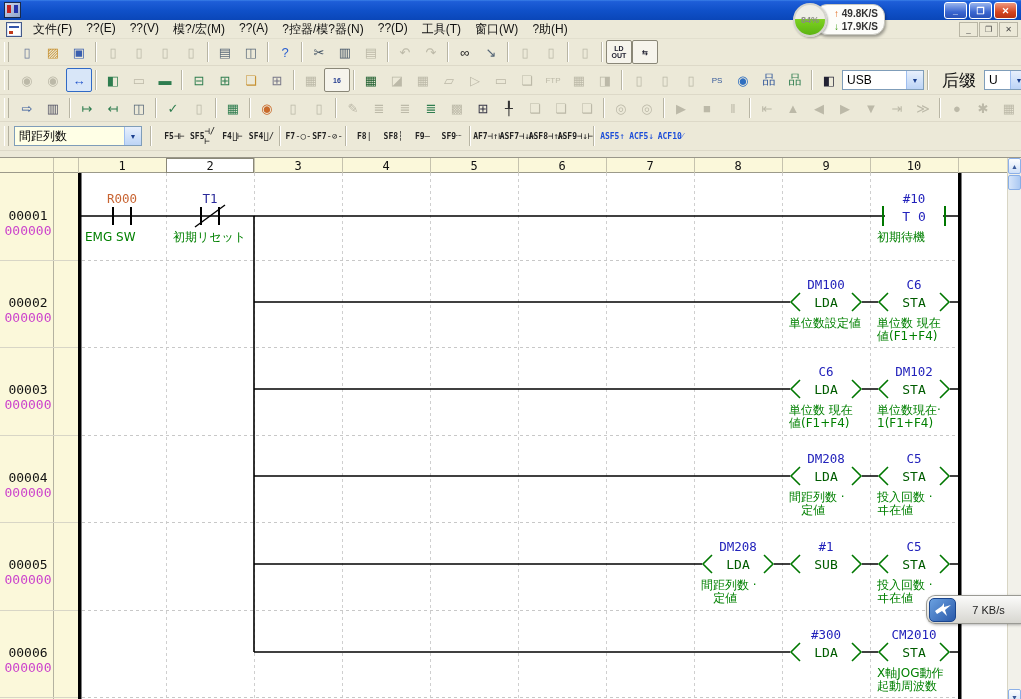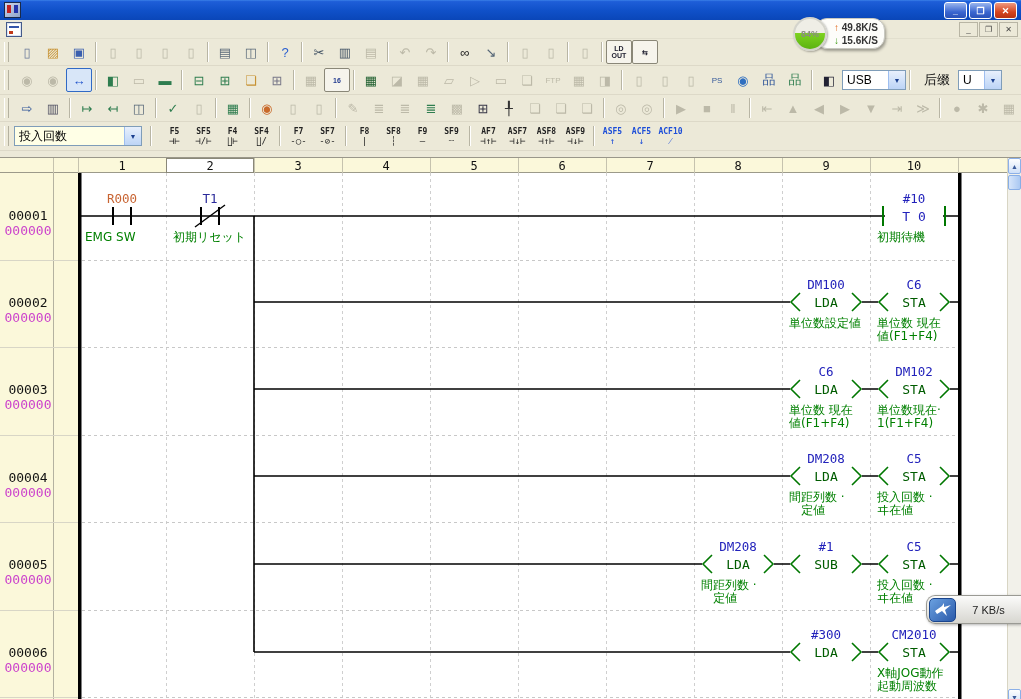--- a/index.html
+++ b/index.html
@@ -10,21 +10,21 @@
   .titlebar{position:relative;height:20px;background:linear-gradient(180deg,#3a80e8 0%,#1e5ed8 8%,#0f50c8 55%,#0a46b8 100%);display:flex;align-items:center;padding:0 4px;color:#fff;}
   .appicon{width:15px;height:14px;margin-right:4px;background:linear-gradient(135deg,#cfd8ea,#8fa3c8);border:1px solid #1a2a4a;position:relative;flex:none;}
   .appicon::before{content:"";position:absolute;left:2px;top:2px;width:4px;height:8px;background:#c22222;}
   .appicon::after{content:"";position:absolute;right:2px;top:2px;width:4px;height:8px;background:#2233aa;}
   .title-text{font-size:12px;font-weight:bold;letter-spacing:.5px;text-shadow:1px 1px 1px #00267a;white-space:nowrap;}
   .winbtns{position:absolute;right:4px;top:2px;display:flex;gap:2px;}
   .wbtn{width:21px;height:15px;border:1px solid #fff;border-radius:3px;display:flex;align-items:center;justify-content:center;color:#fff;font-size:9px;font-weight:bold;background:linear-gradient(#9ab6ee,#3a66d0 60%,#2a52b8);}
   .wbtn.close{background:linear-gradient(#ee9a80,#d5441e 60%,#b83312);}
 
   
-  .netwidget{position:absolute;left:793px;top:17px;width:96px;height:34px;z-index:50;}
+  .netwidget{position:absolute;left:793px;top:3px;width:96px;height:34px;z-index:50;}
   .netbubble{position:absolute;left:22px;top:1px;width:70px;height:31px;background:#fdfdfa;border:1px solid #c8c8c0;border-radius:12px;box-shadow:1px 2px 3px rgba(0,0,0,.35);display:flex;flex-direction:column;justify-content:center;padding-left:18px;box-sizing:border-box;}
   .netline{font-size:10px;font-weight:bold;color:#333;line-height:13px;white-space:nowrap;}
   .netline.up .arr{color:#e0600f;} .netline.down .arr{color:#3a9a10;}
   .netcircle{position:absolute;left:0;top:0;width:34px;height:34px;border-radius:50%;border:2px solid #d4d4cc;box-sizing:border-box;background:linear-gradient(180deg,#efeee6 46%,#7ed321 46%,#5cb312 100%);display:flex;align-items:center;justify-content:center;font-size:9px;font-weight:bold;color:#8a8a84;box-shadow:1px 1px 2px rgba(0,0,0,.3);}
 
   
   .menubar{position:relative;height:18px;background:#ece9d8;display:flex;align-items:center;padding:0 2px;border-bottom:1px solid #e2dfce;}
   .docicon{width:14px;height:13px;background:#fff;border:1px solid #445a8a;box-shadow:inset 0 0 0 1px #dde4f2;position:relative;margin:0 4px;flex:none;}
   .docicon::before{content:"";position:absolute;left:2px;top:3px;right:2px;height:2px;background:#3355aa;}
   .docicon::after{content:"";position:absolute;left:2px;bottom:2px;width:4px;height:3px;background:#c23a1a;}
@@ -35,27 +35,27 @@
   
   .tb{display:flex;align-items:center;background:#ece9d8;padding-left:2px;border-bottom:1px solid #ddd9c8;}
   .tb1{height:26px;} .tb2{height:28px;} .tb3{height:26px;} .tb4{height:28px;}
   .grip{width:3px;height:20px;border-left:1px solid #fff;border-right:1px solid #b4b1a0;margin:0 5px 0 2px;flex:none;}
   .tbsep{width:1px;height:20px;background:#b8b5a4;border-right:1px solid #fff;margin:0 3px;flex:none;}
   .tbi{width:24px;height:22px;flex:none;display:flex;align-items:center;justify-content:center;font-size:13px;color:#445;border:1px solid transparent;border-radius:2px;overflow:hidden;}
   .tbi.dis{color:#bcb9a8;}
   .tbi.sel{background:#d8e6f8;border-color:#316ac5;}
   .tbi.box{border:1px solid #8a8778;background:#f6f4ec;font-size:7px;line-height:7px;font-weight:bold;text-align:center;font-family:"Liberation Sans",sans-serif;}
   .tbi.txt{font-size:8px;font-weight:normal;}
-  .tblabel{font-size:13px;color:#111;margin:0 8px 0 10px;white-space:nowrap;}
+  .tblabel{font-size:17px;color:#111;margin:0 8px 0 10px;white-space:nowrap;}
   .combo{display:flex;align-items:center;height:20px;border:1px solid #7f9db9;background:#fff;font-size:12px;box-sizing:border-box;flex:none;}
   .combo .cval{padding:0 4px;flex:1;white-space:nowrap;overflow:hidden;}
   .combo .carr{width:16px;height:100%;background:linear-gradient(#e8f0fc,#bcd4f6);border-left:1px solid #9ebef0;display:flex;align-items:center;justify-content:center;font-size:7px;color:#1a3f8f;flex:none;}
   .combo.cream{background:#ffffe6;}
   
-  .fk{width:27px;height:24px;flex:none;display:flex;flex-direction:column;align-items:center;justify-content:center;border:1px solid transparent;color:#222;}
+  .fk{width:27px;height:24px;flex:none;display:flex;flex-direction:row;align-items:center;justify-content:center;border:1px solid transparent;color:#222;}
   .fk .fkl{font-size:8px;font-weight:bold;line-height:9px;font-family:"DejaVu Sans Mono",monospace;}
   .fk .fks{font-size:9px;line-height:10px;font-family:"DejaVu Sans Mono",monospace;}
   .fk.dis{color:#1d4ed8;}
 
   
   .ladderwrap{position:relative;width:1021px;height:547px;border-top:1px solid #9a978a;background:#fff;}
   svg text{font-family:"DejaVu Sans Mono",monospace;}
   text.cjk{font-family:"DejaVu Sans","Liberation Sans",sans-serif;}
 
   
@@ -79,29 +79,41 @@
     <div class="winbtns">
       <div class="wbtn">_</div>
       <div class="wbtn">❐</div>
       <div class="wbtn close">✕</div>
     </div>
   </div>
 
   <div class="netwidget">
     <div class="netbubble">
       <div class="netline up"><span class="arr">↑</span> <span>49.8K/S</span></div>
-      <div class="netline down"><span class="arr">↓</span> <span>15.6K/S</span></div>
+      <div class="netline down"><span class="arr">↓</span> <span>17.9K/S</span></div>
     </div>
     <div class="netcircle">
         <span>84%</span>
       </div>
   </div>
 
   <div class="menubar">
     <div class="docicon"></div>
+    <div id="menu-items" style="display:flex;">
+        <div class="mi">文件(F)</div>
+        <div class="mi">??(E)</div>
+        <div class="mi">??(V)</div>
+        <div class="mi">模?/宏(M)</div>
+        <div class="mi">??(A)</div>
+        <div class="mi">?控器/模?器(N)</div>
+        <div class="mi">??(D)</div>
+        <div class="mi">工具(T)</div>
+        <div class="mi">窗口(W)</div>
+        <div class="mi">?助(H)</div>
+      </div>
     <div class="childbtns">
       <div class="cbtn">_</div>
       <div class="cbtn">❐</div>
       <div class="cbtn">✕</div>
     </div>
   </div>
 
   <div class="tb tb1" id="toolbar1">
       <div class="grip"></div>
       <div class="tbi" style="color: rgb(106, 122, 154);">▯</div>
@@ -167,21 +179,21 @@
       <div class="tbsep"></div>
       <div class="tbi dis">▯</div>
       <div class="tbi dis">▯</div>
       <div class="tbi dis">▯</div>
       <div class="tbi txt" style="color: rgb(51, 88, 154); text-align: center;">PS</div>
       <div class="tbi" style="color: rgb(47, 111, 192);">◉</div>
       <div class="tbi" style="color: rgb(51, 88, 154);">品</div>
       <div class="tbi" style="color: rgb(46, 125, 79);">品</div>
       <div class="tbsep"></div>
       <div class="tbi" style="color: rgb(34, 34, 51);">◧</div>
-      <div class="combo" style="width: 64px;">
+      <div class="combo" style="width: 82px;">
         <span class="cval">USB</span>
         <span class="carr">▼</span>
       </div>
       <div class="tbsep"></div>
       <div class="tblabel">后缀</div>
       <div class="combo" style="width: 44px;">
         <span class="cval">U</span>
         <span class="carr">▼</span>
       </div>
     </div>
@@ -229,21 +241,21 @@
       <div class="tbi dis">⇥</div>
       <div class="tbi dis">≫</div>
       <div class="tbsep"></div>
       <div class="tbi dis">●</div>
       <div class="tbi dis">✱</div>
       <div class="tbi dis">▦</div>
     </div>
   <div class="tb tb4" id="toolbar4">
       <div class="grip"></div>
       <div class="combo cream" style="width: 128px;">
-        <span class="cval">投入回数</span>
+        <span class="cval">間距列数</span>
         <span class="carr">▼</span>
       </div>
       <div class="tbsep" style="margin: 0px 8px;"></div>
       <div class="fk">
         <span class="fkl">F5</span>
         <span class="fks">⊣⊢</span>
       </div>
       <div class="fk">
         <span class="fkl">SF5</span>
         <span class="fks">⊣/⊢</span>

